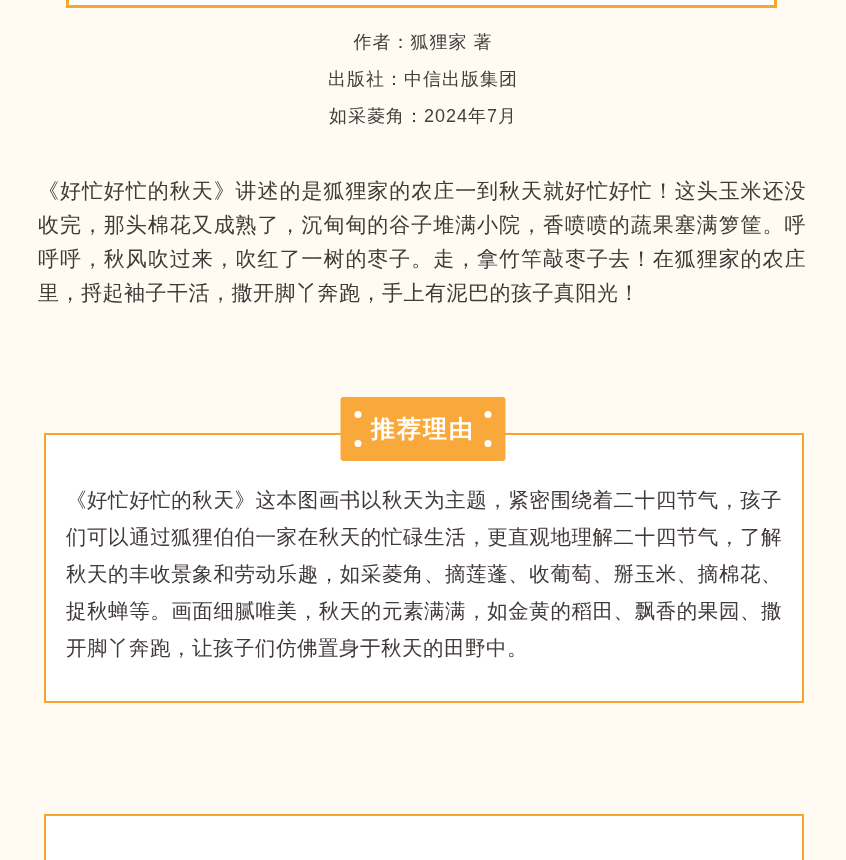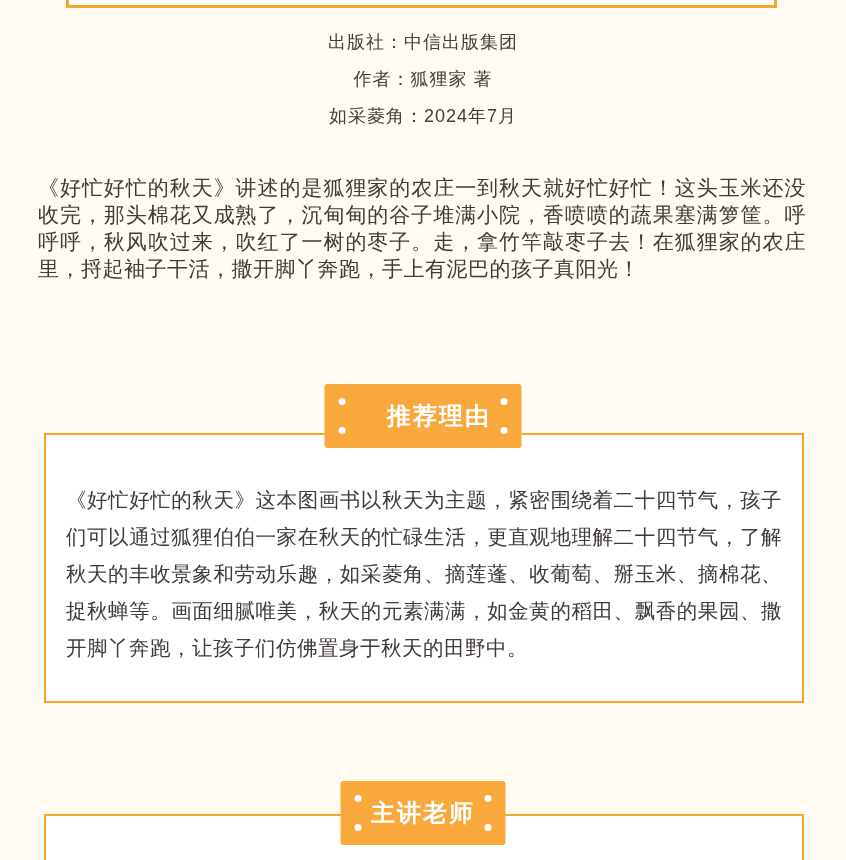--- a/index.html
+++ b/index.html
@@ -43,21 +43,21 @@
     color: #433E3C;
     letter-spacing: 1px;
   }
   
   .intro {
     position: absolute;
     top: 174px;
     left: 38px;
     width: 768px;
     font-size: 21px;
-    line-height: 27px;
+    line-height: 34px;
     color: #403A38;
     text-align: justify;
     letter-spacing: 0.5px;
     margin: 0;
   }
   
   .outline-box {
     position: absolute;
     left: 44px;
     width: 760px;
@@ -90,21 +90,21 @@
     transform: translateX(-50%);
     width: 165px;
     height: 64px;
     background: #F9A93C;
     border-radius: 3px;
     z-index: 2;
     display: flex;
     align-items: center;
     justify-content: center;
   }
-  .badge-reco { top: 384px; padding-left: 32px; }
+  .badge-reco { top: 397px; }
   .badge-teacher { top: 781px; }
   .badge .label {
     color: #FFFFFF;
     font-size: 24px;
     font-weight: bold;
     letter-spacing: 2px;
   }
   .dot {
     position: absolute;
     width: 7px;
@@ -118,42 +118,35 @@
   .dot-br { right: 14px; bottom: 14px; }
 </style>
 </head>
 <body>
 
 <div class="page">
 
   <div class="top-box"></div>
 
   <div class="meta">
+    <div>作者：狐狸家 著</div>
     <div>出版社：中信出版集团</div>
-    <div>作者：狐狸家 著</div>
     <div>如采菱角：2024年7月</div>
   </div>
 
   <p class="intro">《好忙好忙的秋天》讲述的是狐狸家的农庄一到秋天就好忙好忙！这头玉米还没收完，那头棉花又成熟了，沉甸甸的谷子堆满小院，香喷喷的蔬果塞满箩筐。呼呼呼，秋风吹过来，吹红了一树的枣子。走，拿竹竿敲枣子去！在狐狸家的农庄里，捋起袖子干活，撒开脚丫奔跑，手上有泥巴的孩子真阳光！</p>
 
   <div class="badge badge-reco">
     <span class="dot dot-tl"></span>
     <span class="dot dot-bl"></span>
     <span class="dot dot-tr"></span>
     <span class="dot dot-br"></span>
     <span class="label">推荐理由</span>
   </div>
   <div class="outline-box box-reco">
     <p>《好忙好忙的秋天》这本图画书以秋天为主题，紧密围绕着二十四节气，孩子们可以通过狐狸伯伯一家在秋天的忙碌生活，更直观地理解二十四节气，了解秋天的丰收景象和劳动乐趣，如采菱角、摘莲蓬、收葡萄、掰玉米、摘棉花、捉秋蝉等。画面细腻唯美，秋天的元素满满，如金黄的稻田、飘香的果园、撒开脚丫奔跑，让孩子们仿佛置身于秋天的田野中。</p>
   </div>
 
-  <div class="badge badge-teacher">
-    <span class="dot dot-tl"></span>
-    <span class="dot dot-bl"></span>
-    <span class="dot dot-tr"></span>
-    <span class="dot dot-br"></span>
-    <span class="label">主讲老师</span>
-  </div>
   <div class="outline-box box-teacher">
     <p></p>
   </div>
 
 </div>
 
 </body></html>

